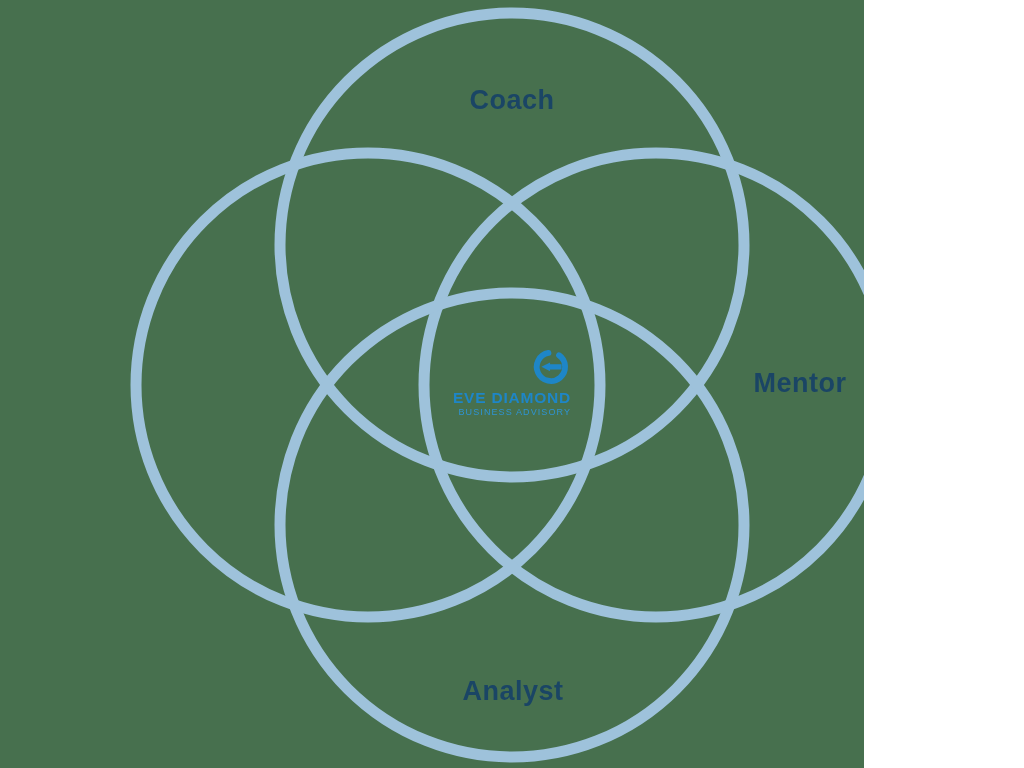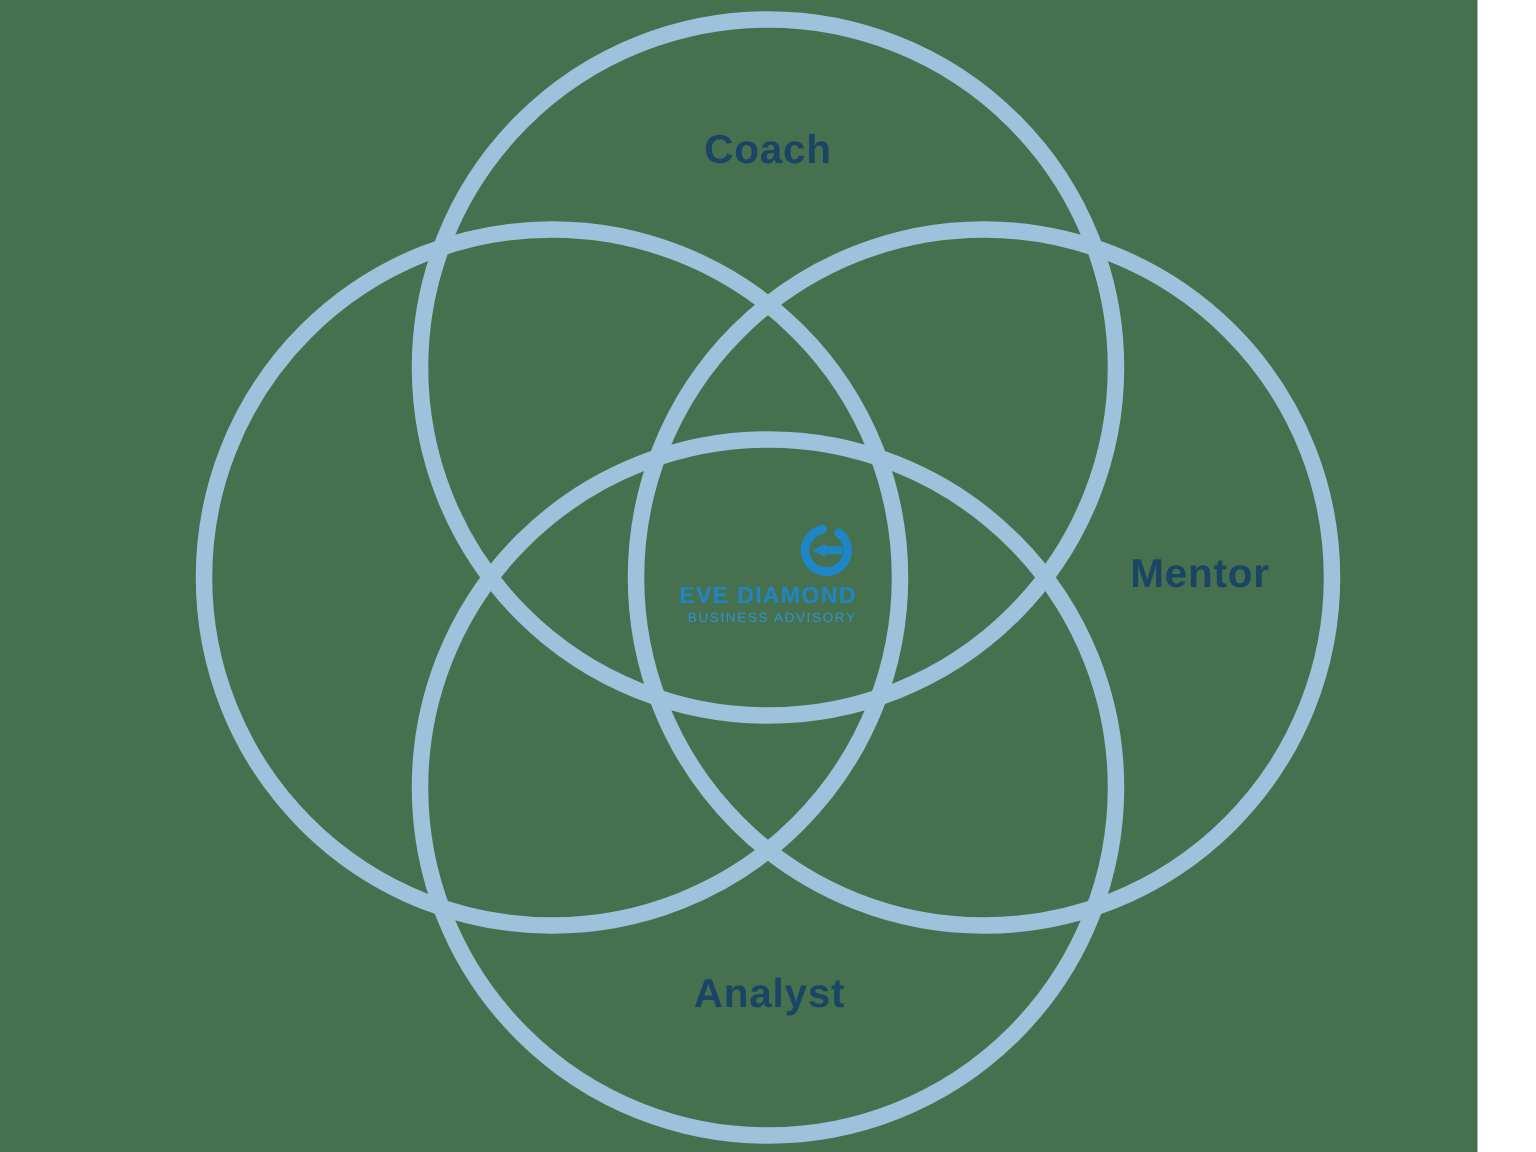--- a/index.html
+++ b/index.html
@@ -1,21 +1,21 @@
 <!DOCTYPE html>
 <html><head>
 <meta charset="utf-8">
 <style>
   html, body {
     margin: 0;
     padding: 0;
   }
   .stage {
     position: relative;
-    width: 985px;
+    width: 864px;
     height: 768px;
     overflow: hidden;
     font-family: "Liberation Sans", sans-serif;
   }
   .rings {
     position: absolute;
     left: 0;
     top: 0;
     display: block;
   }
@@ -77,21 +77,21 @@
     <circle cx="368" cy="385" r="232" class="ring" stroke="#9EC2DB"></circle>
     <circle cx="656" cy="385" r="232" class="ring" stroke="#9EC2DB"></circle>
     <circle cx="512" cy="525" r="232" class="ring" stroke="#9EC2DB"></circle>
   </svg>
 
   <div class="label pos-top" style="color: rgb(26, 69, 101);">Coach</div>
 
 
   <div class="label pos-right" style="color: rgb(26, 69, 101);">Mentor</div>
 
-  <div class="label pos-bottom" style="color: rgb(26, 69, 101);">Analyst</div>
+  <div class="label pos-bottom" style="color: rgb(26, 69, 101); margin-top: 28px;">Analyst</div>
 
   <div class="logo">
     <svg class="logo-icon" viewBox="0 0 48 48">
       <path d="M 33.75 10.07 A 17 17 0 1 1 21.05 7.26" fill="none" stroke-width="7" stroke-linecap="round" stroke="#1E86C7"></path>
       <path d="M 36.8 20.8 H 23 V 18.8 L 12.6 24 L 23 29.2 V 27.2 H 36.8 Z" fill="#1E86C7"></path>
     </svg>
     <div class="logo-name" style="color: rgb(30, 134, 199);">EVE DIAMOND</div>
     <div class="logo-tagline" style="color: rgb(46, 147, 211);">BUSINESS ADVISORY</div>
   </div>
 

